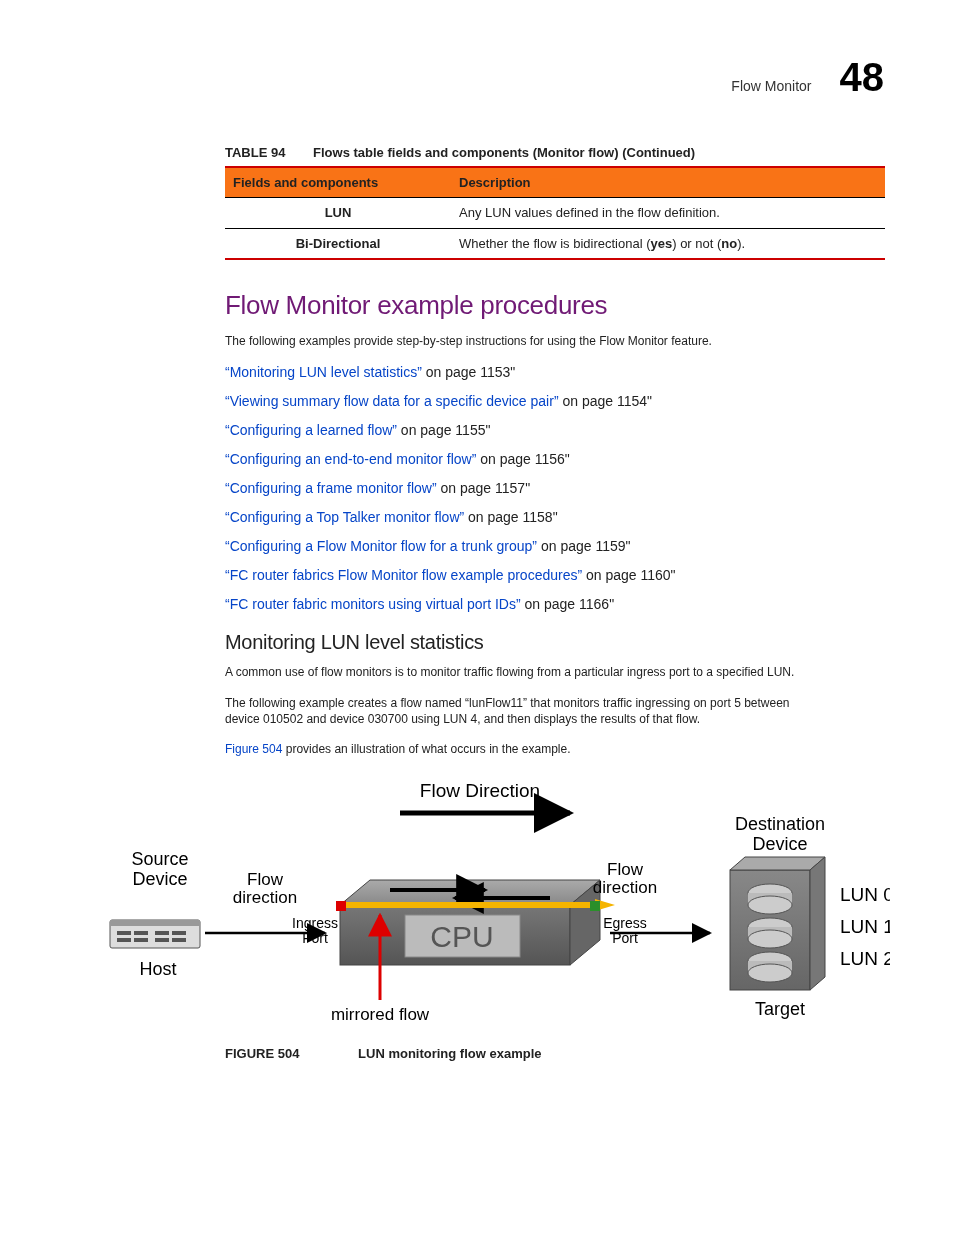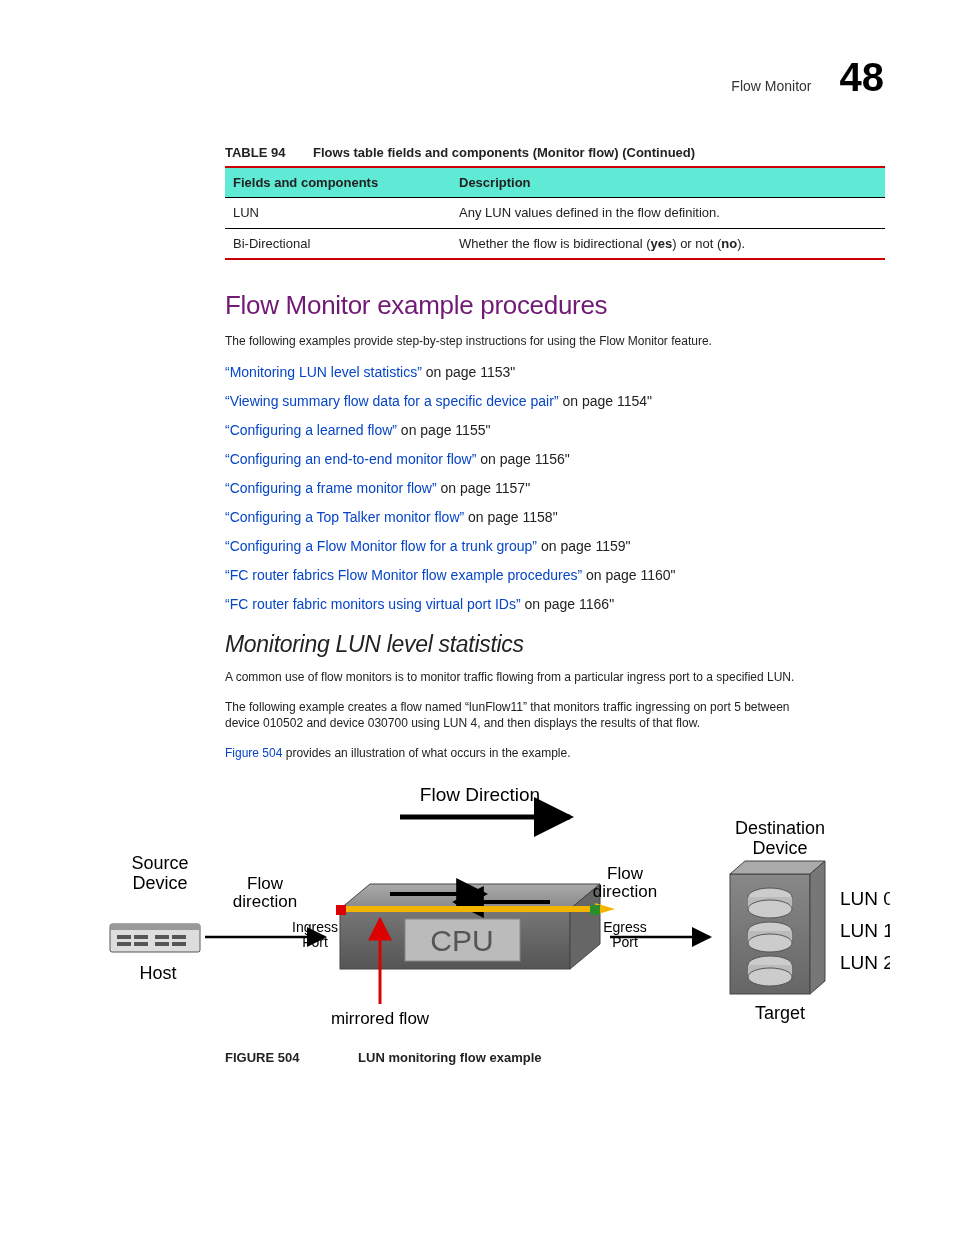--- a/index.html
+++ b/index.html
@@ -39,54 +39,53 @@
     width: 660px;
     margin-left: 155px;
     font-size: 13px;
   }
   table.flow-table th {
     text-align: left;
     font-weight: 700;
     padding: 6px 8px 6px 8px;
     border-top: 2px solid #c00;
     border-bottom: 1px solid #000;
-    background: #5eead4;
+    background: #f97316;
   }
   table.flow-table td {
     padding: 6px 8px;
     border-bottom: 1px solid #000;
     vertical-align: top;
   }
   table.flow-table tr:last-child td {
     border-bottom: 2px solid #c00;
   }
-  table.flow-table td.f { font-weight: 400; }
+  table.flow-table td.f { font-weight: 700; text-align: center; }
   h2.section {
     font-family: Arial, sans-serif;
     font-weight: 400;
     font-size: 26px;
     margin: 28px 0 10px 155px;
     color: #701a75;
     font-stretch: condensed;
   }
   h2.section { font-weight:400; }
   .body-p {
     margin: 0 70px 14px 155px;
     font-size: 12px;
   }
   .link-line {
     margin: 0 70px 10px 155px;
     font-size: 14px;
   }
   .link-line a { color: #0645c8; text-decoration: none; }
   h3.sub {
     font-family: Arial, sans-serif;
-    font-style: italic;
     font-weight: 400;
-    font-size: 23px;
+    font-size: 20px;
     margin: 16px 0 8px 155px;
     color: #222;
     font-stretch: condensed;
   }
   .fig-ref { color: #0645c8; }
   .figure-wrap { margin: 18px 0 10px 0; }
   svg.diagram { display: block; margin: 0 auto; }
   .fig-caption {
     margin: 10px 0 0 155px;
     font-size: 13px;

